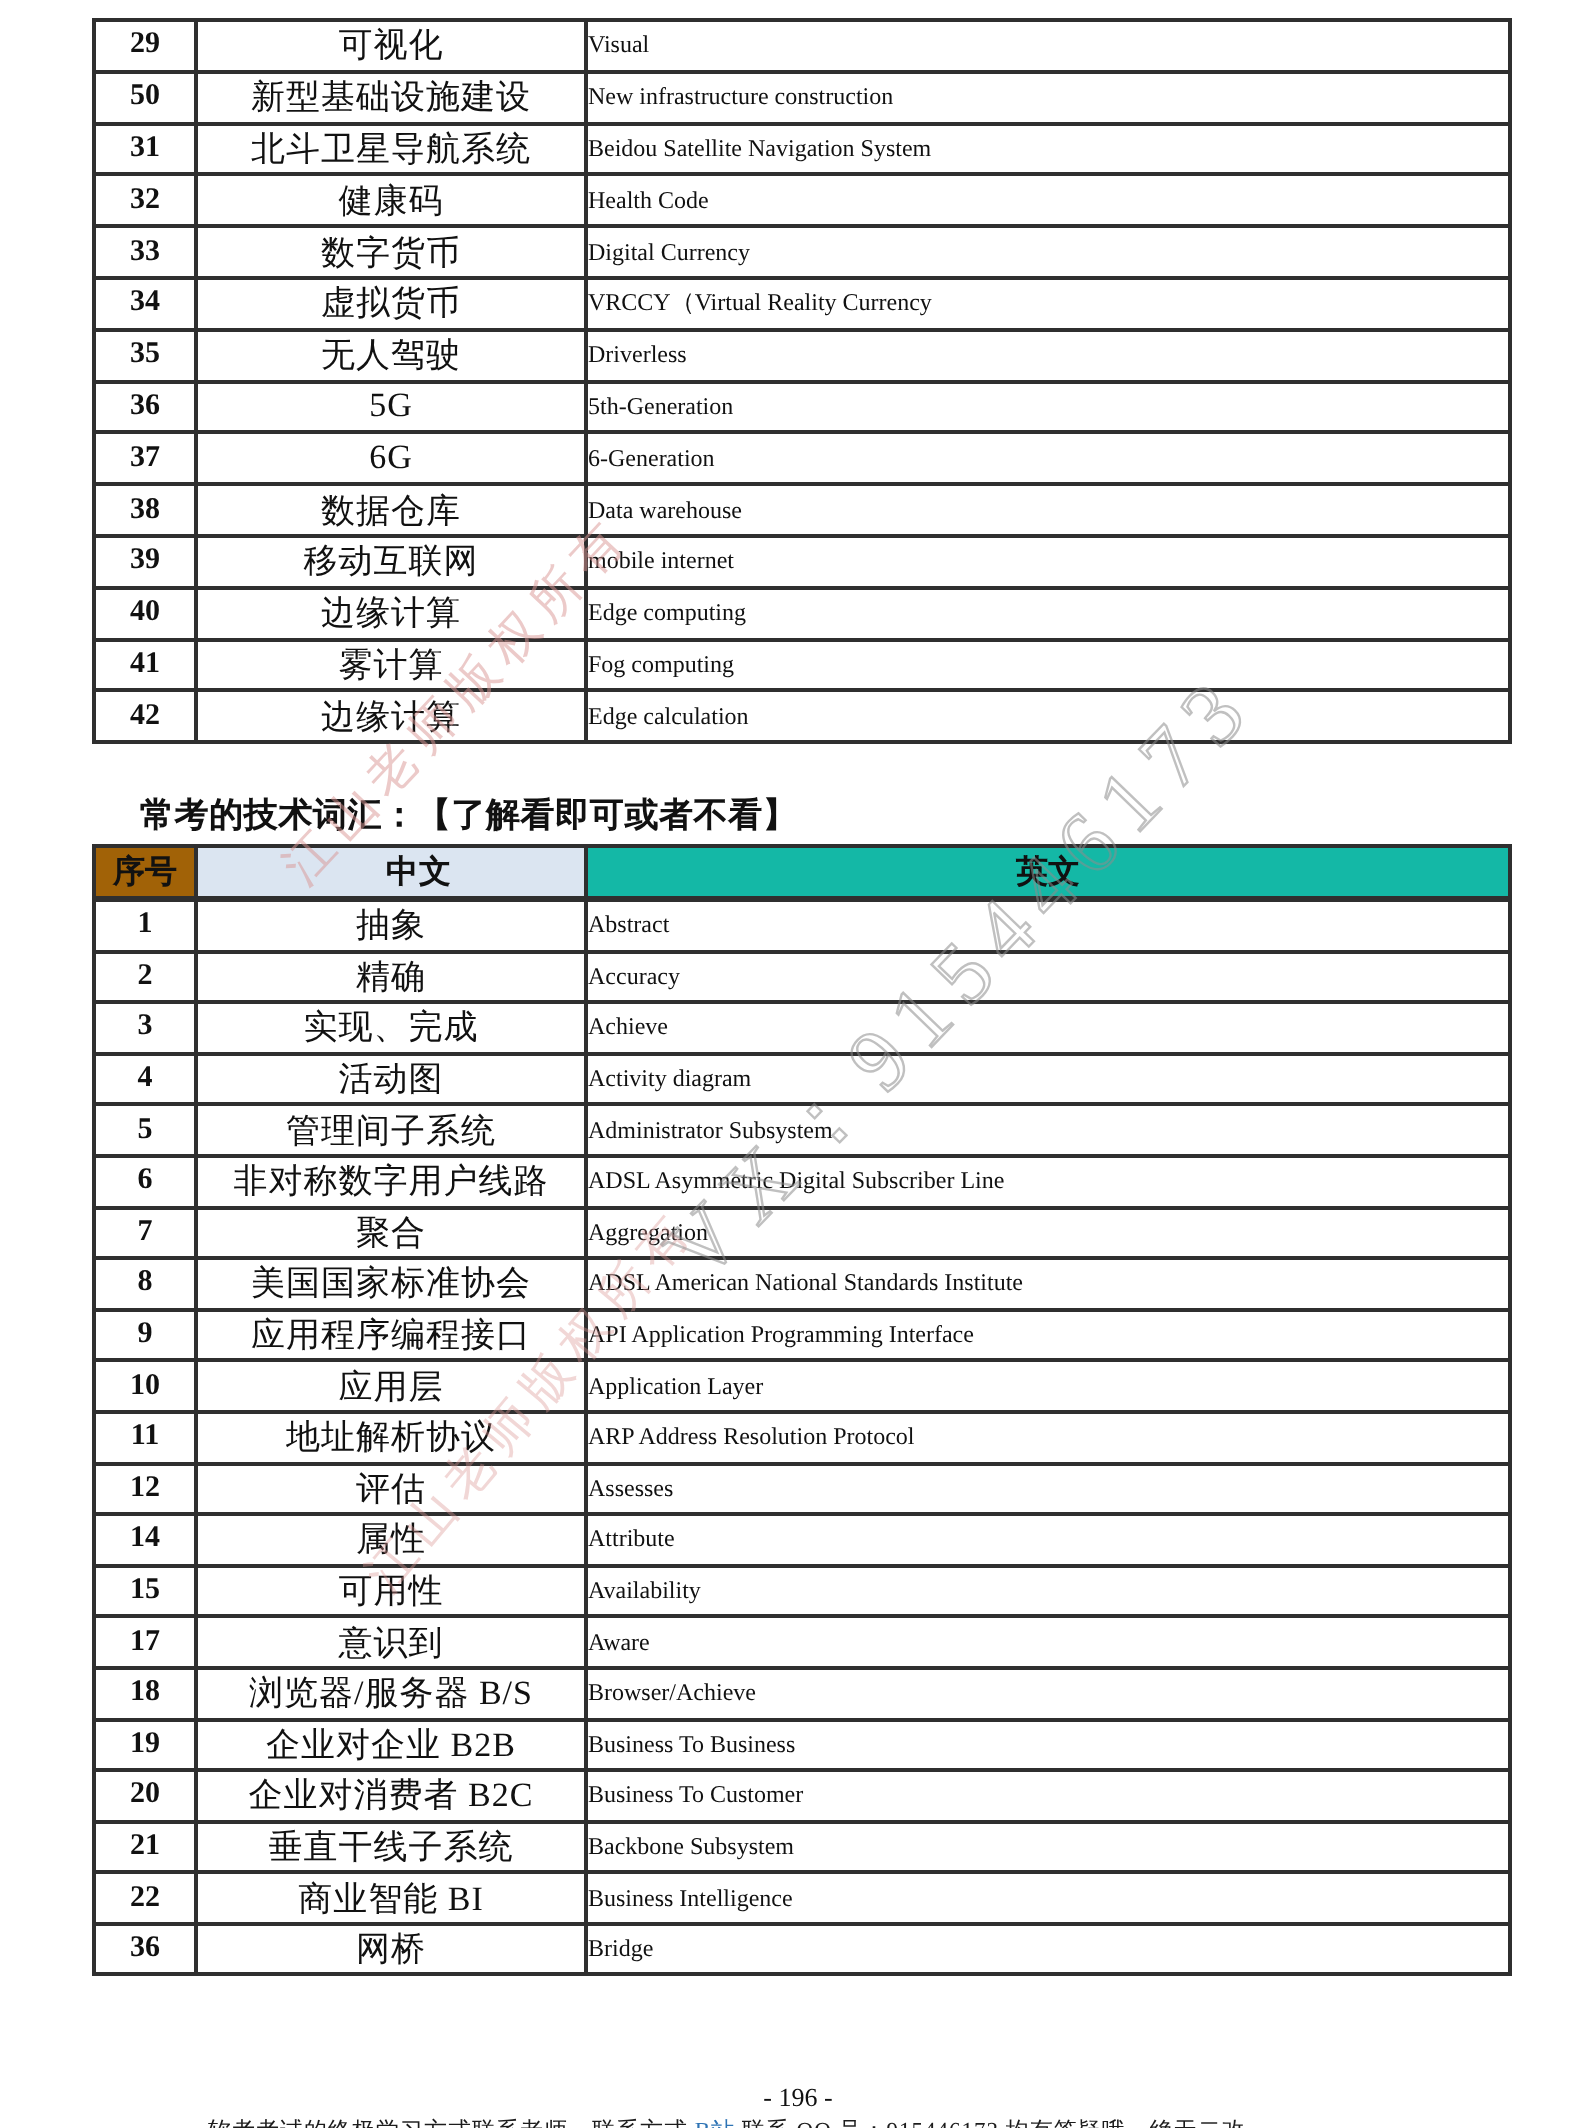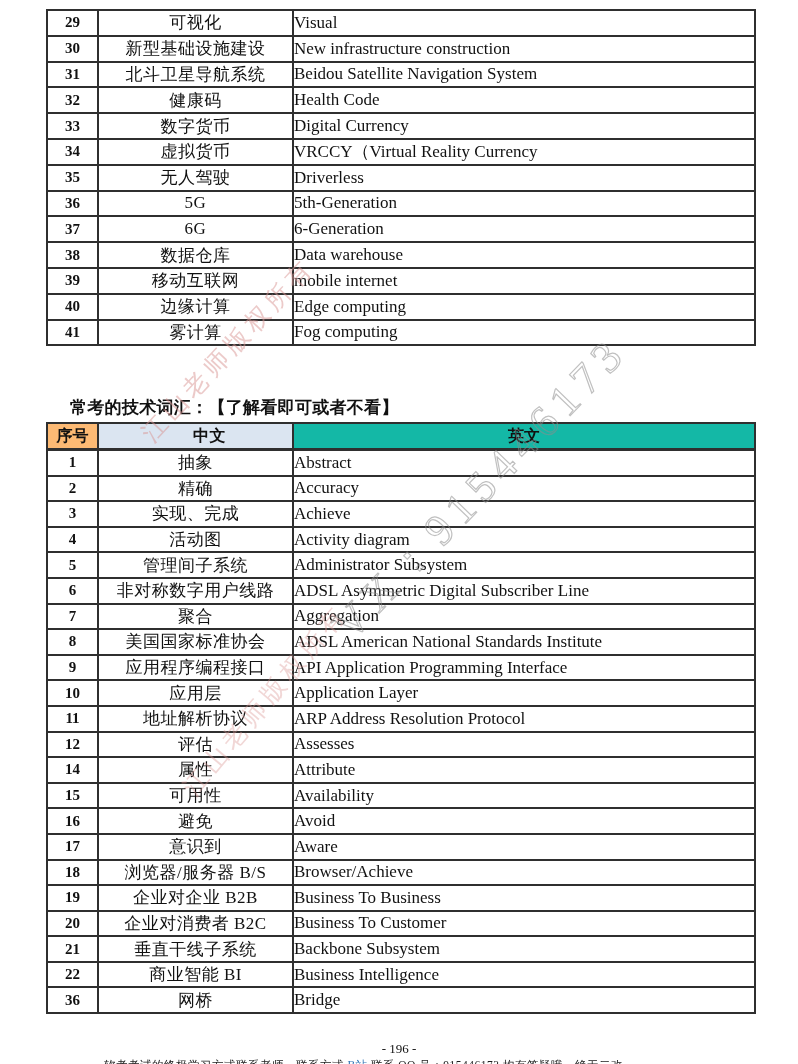--- a/index.html
+++ b/index.html
@@ -19,21 +19,21 @@
   table.doc td, table.doc th{
     border:2px solid #2f2f2f;
     padding:0;vertical-align:middle;
     overflow:hidden;white-space:nowrap;
   }
   col.c-no{width:51px;}
   col.c-cn{width:195px;}
   col.c-en{width:462px;}
   td.no, th.no{text-align:center;font-weight:bold;font-size:15px;border-right-width:3px;}
   td.cn, th.cn{text-align:center;font-size:17px;letter-spacing:0.5px;}
-  td.en{ text-align:left;font-size:17px;padding-left:8px;}
+  td.en{ text-align:left;font-size:12px;padding-left:8px;}
   th.en{text-align:center;}
   #table1 td{height:23.8px;}
   #table2 thead th{
     height:24px;font-weight:bold;font-size:16px;
     background:#dbe5f1;border-bottom-width:3px;
   }
   #table2 tbody td{height:23.6px;}
   .heading{
     position:absolute;left:70px;top:396px;
     font-size:17px;font-weight:bold;letter-spacing:0.3px;
@@ -85,21 +85,21 @@
         <col class="c-cn">
         <col class="c-en">
       </colgroup>
     <tbody id="t1-body">
         <tr>
     <td class="no">29</td>
     <td class="cn">可视化</td>
     <td class="en">Visual</td>
   </tr>
         <tr>
-    <td class="no">30</td>
+    <td class="no">50</td>
     <td class="cn">新型基础设施建设</td>
     <td class="en">New infrastructure construction</td>
   </tr>
         <tr>
     <td class="no">31</td>
     <td class="cn">北斗卫星导航系统</td>
     <td class="en">Beidou Satellite Navigation System</td>
   </tr>
         <tr>
     <td class="no">32</td>
@@ -143,35 +143,40 @@
   </tr>
         <tr>
     <td class="no">40</td>
     <td class="cn">边缘计算</td>
     <td class="en">Edge computing</td>
   </tr>
         <tr>
     <td class="no">41</td>
     <td class="cn">雾计算</td>
     <td class="en">Fog computing</td>
+  </tr>
+        <tr>
+    <td class="no">42</td>
+    <td class="cn">边缘计算</td>
+    <td class="en">Edge calculation</td>
   </tr>
       </tbody>
   </table>
 
   <div class="heading">常考的技术词汇：【了解看即可或者不看】</div>
 
   <table class="doc" id="table2">
     <colgroup>
         <col class="c-no">
         <col class="c-cn">
         <col class="c-en">
       </colgroup>
     <thead>
       <tr>
-        <th class="no" style="background: #fdba74;">序号</th>
+        <th class="no" style="background: #a16207;">序号</th>
         <th class="cn" style="background: rgb(219, 229, 241); padding-left: 28px;">中文</th>
         <th class="en" style="background: #14b8a6;">英文</th>
       </tr>
     </thead>
     <tbody id="t2-body">
         <tr>
     <td class="no">1</td>
     <td class="cn">抽象</td>
     <td class="en">Abstract</td>
   </tr>
@@ -234,25 +239,20 @@
     <td class="no">14</td>
     <td class="cn">属性</td>
     <td class="en">Attribute</td>
   </tr>
         <tr>
     <td class="no">15</td>
     <td class="cn">可用性</td>
     <td class="en">Availability</td>
   </tr>
         <tr>
-    <td class="no">16</td>
-    <td class="cn">避免</td>
-    <td class="en">Avoid</td>
-  </tr>
-        <tr>
     <td class="no">17</td>
     <td class="cn">意识到</td>
     <td class="en">Aware</td>
   </tr>
         <tr>
     <td class="no">18</td>
     <td class="cn">浏览器/服务器 B/S</td>
     <td class="en">Browser/Achieve</td>
   </tr>
         <tr>

